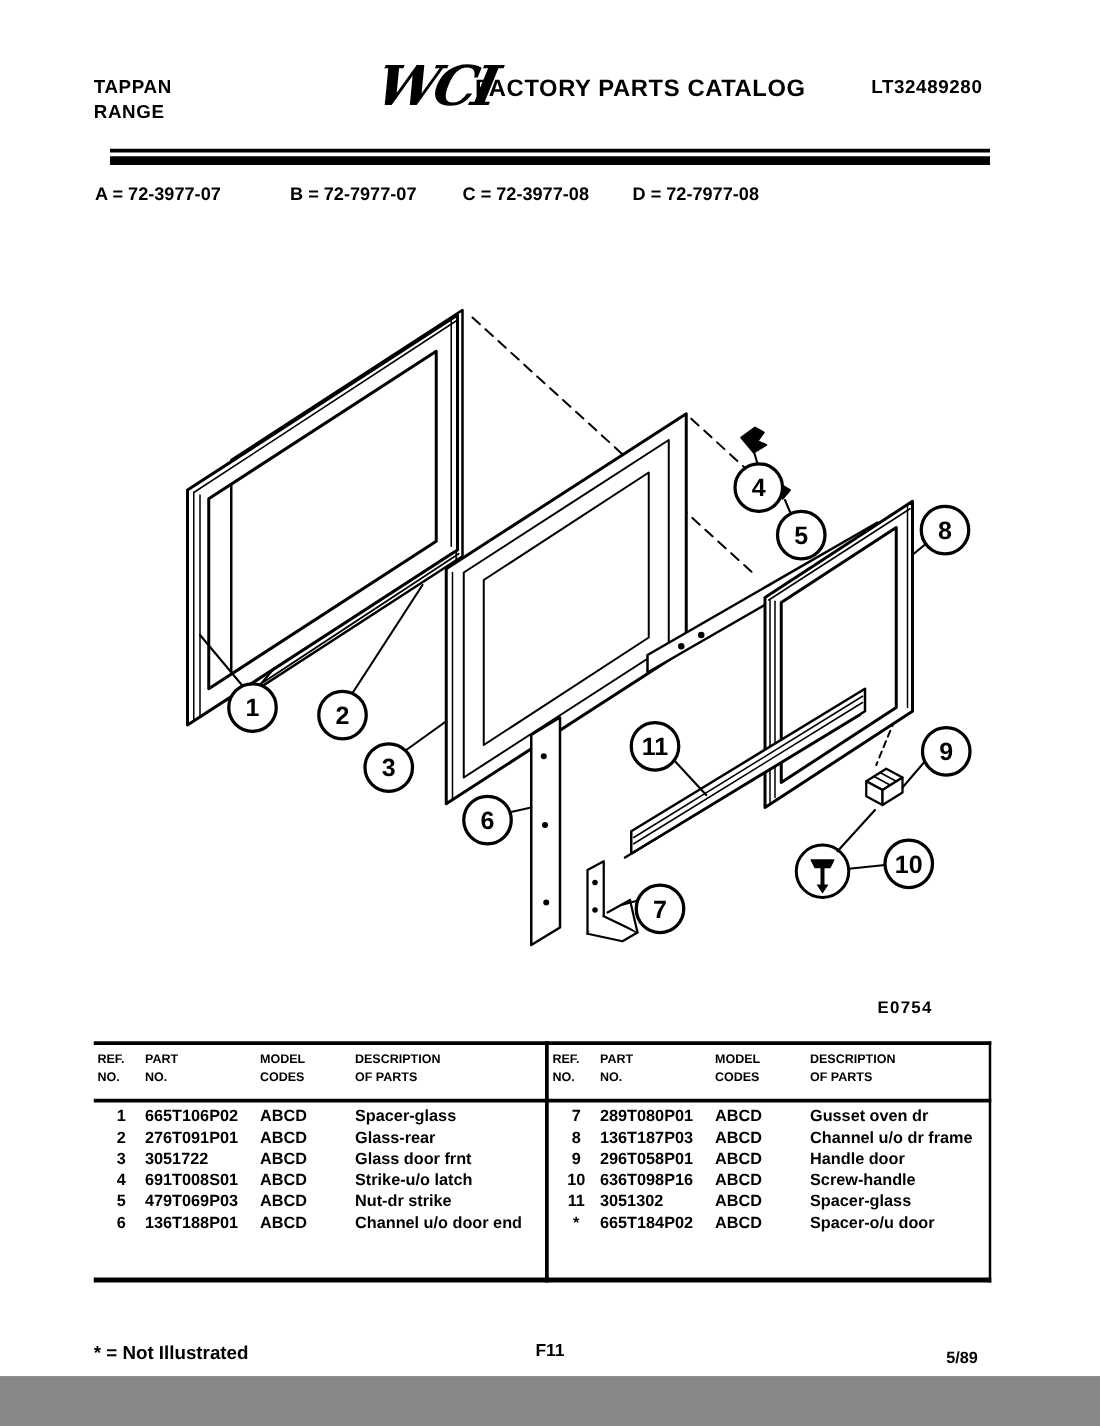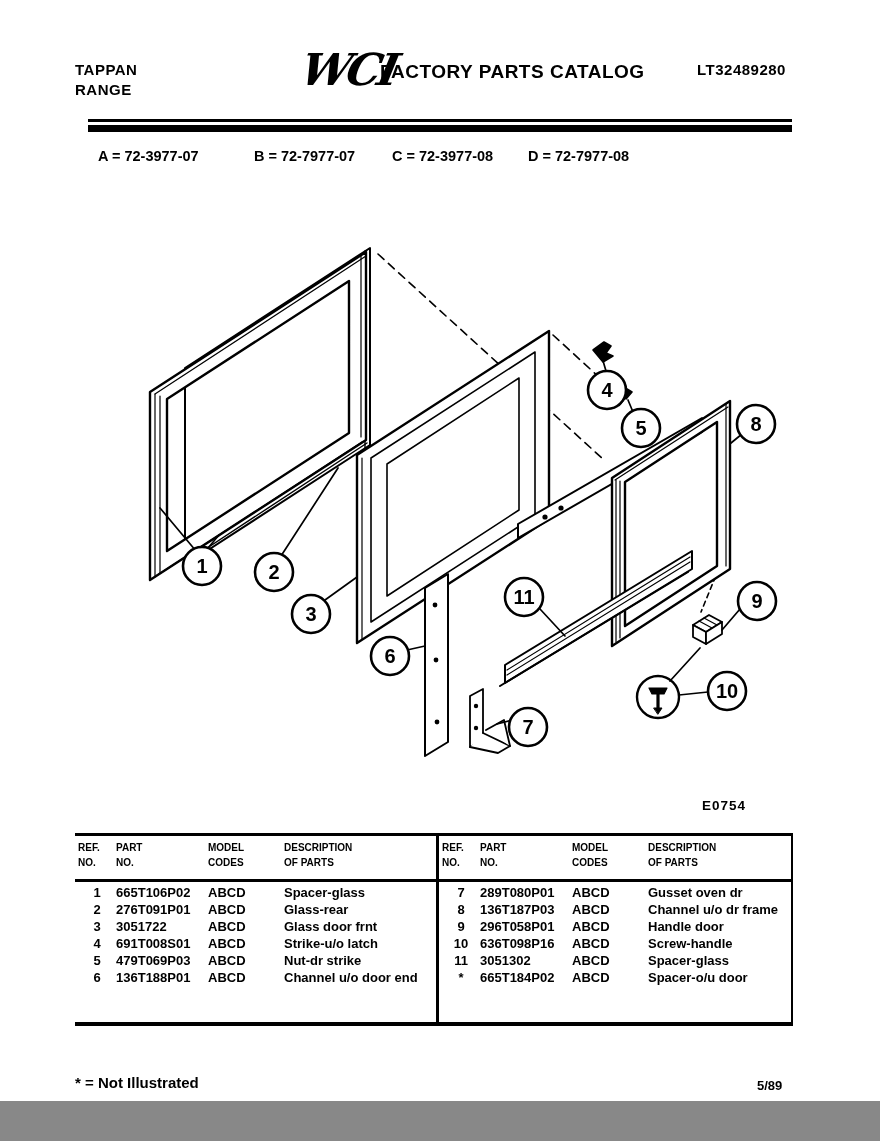--- a/index.html
+++ b/index.html
@@ -11,21 +11,21 @@
   .abs{position:absolute;}
   
   .brand{left:75px;top:60px;font-size:15px;line-height:20px;letter-spacing:.5px;}
   .logo{left:302px;top:44px;font-family:"DejaVu Serif",serif;font-style:italic;
         font-weight:900;font-size:44px;letter-spacing:-4px;transform:skewX(-12deg);}
   .cat-title{left:380px;top:61px;font-size:19px;letter-spacing:.5px;}
   .pubnum{left:697px;top:61px;font-size:15px;letter-spacing:.5px;}
   .rule1{left:88px;top:119px;width:704px;height:3px;background:#000;}
   .rule2{left:88px;top:125px;width:704px;height:7px;background:#000;}
   .models{left:0;top:148px;width:880px;font-size:14.5px;}
-  .models span{position:absolute;white-space:nowrap;margin-left:22px;}
+  .models span{position:absolute;white-space:nowrap;}
   .m0{left:76px;} .m1{left:232px;} .m2{left:370px;} .m3{left:506px;}
   
   svg.diagram{left:0;top:180px;}
   .figcode{left:658px;top:798px;font-size:13.5px;letter-spacing:1px;padding-left:44px;}
   
   .t-rule{background:#000;}
   .half{position:absolute;display:grid;grid-template-columns:38px 92px 76px 1fr;
         font-size:13px;line-height:17px;align-content:start;}
   .half-l{left:78px;top:840px;width:352px;}
   .half-r{left:442px;top:840px;width:345px;}
@@ -350,15 +350,16 @@
         <div class="prow">
           <span class="c-ref">*</span>
           <span class="c-part">665T184P02</span>
           <span class="c-codes">ABCD</span>
           <span class="c-desc">Spacer-o/u door</span>
         </div>
       </div>
   </div>
 
   <div class="abs foot-note">* = Not Illustrated</div>
+  <div class="abs foot-page">F11</div>
   <div class="abs foot-date">5/89</div>
 
 </div>
 
 </body></html>

